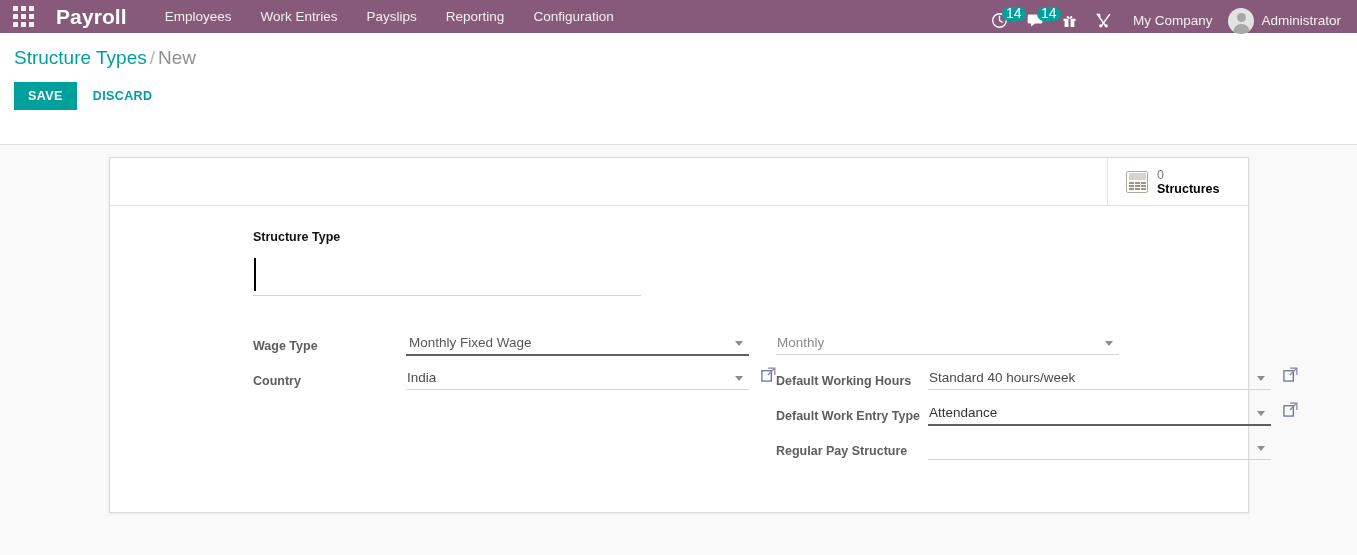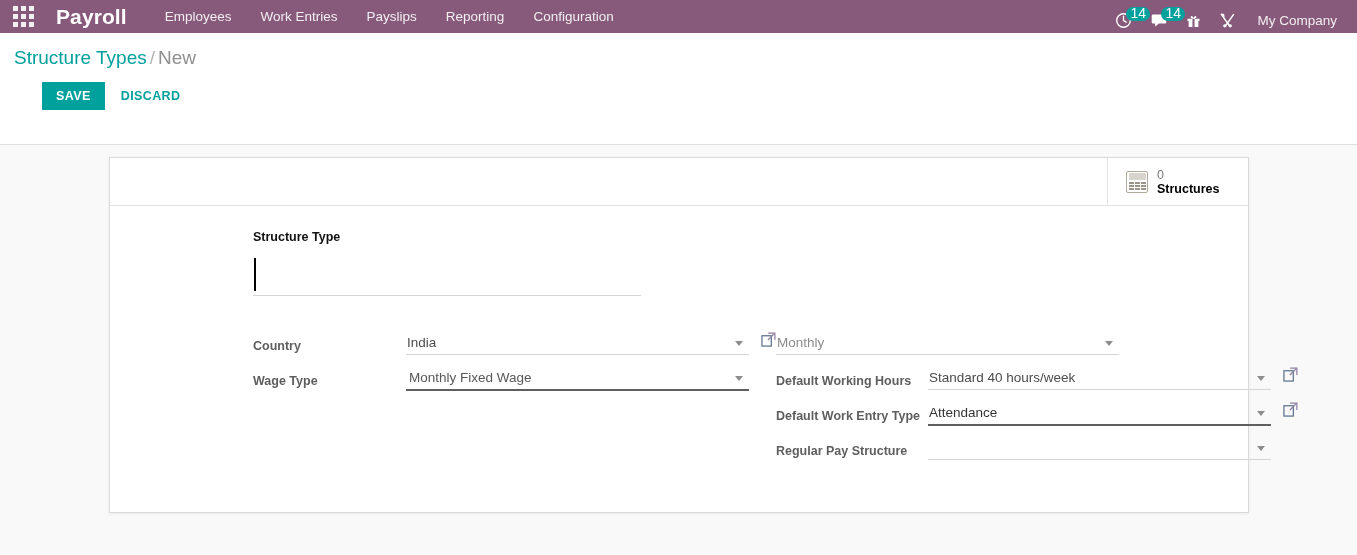--- a/index.html
+++ b/index.html
@@ -132,21 +132,21 @@
     line-height: 24px;
     color: #8a8a8a;
   }
   .breadcrumb .crumb-link {
     color: #00A09D;
     cursor: pointer;
   }
   .breadcrumb .sep { color: #b3b3b3; margin: 0 3px; }
   .breadcrumb .crumb-current { color: #8f8f8f; }
 
-  .cp-buttons { margin-top: 12px; display: flex; align-items: flex-start; gap: 4px; margin-left: 28px; }
+  .cp-buttons { margin-top: 12px; display: flex; align-items: flex-start; gap: 4px; }
   .btn-save {
     background: #00A09D;
     color: #fff;
     border: none;
     font-size: 12.5px;
     font-weight: bold;
     letter-spacing: .4px;
     padding: 7px 14px;
     cursor: pointer;
     font-family: "Liberation Sans", sans-serif;
@@ -376,20 +376,27 @@
         <path d="M3 3 L12.5 16.5" stroke="#ffffff" stroke-width="1.7" stroke-linecap="round"></path>
         <path d="M17 3 L7.5 16.5" stroke="#ffffff" stroke-width="1.7" stroke-linecap="round"></path>
         <path d="M2.6 2.6 l2.8 0.4 l0.4 2.6" stroke="#ffffff" stroke-width="1.5" fill="none" stroke-linecap="round"></path>
         <circle cx="13.2" cy="16.2" r="1.9" fill="#ffffff"></circle>
         <circle cx="6.8" cy="16.2" r="1.9" fill="#ffffff"></circle>
       </svg>
     </div>
 
     <div class="company-name">My Company</div>
 
+    <div class="user-menu">
+      <div class="avatar">
+        <div class="head"></div>
+        <div class="body"></div>
+      </div>
+      <div class="user-name">Administrator</div>
+    </div>
 
   </div>
 </div>
 
 <div class="control-panel">
 
   <div class="breadcrumb">
     <span class="crumb-link">Structure Types</span><span class="sep">/</span><span class="crumb-current">New</span>
   </div>
 
@@ -433,40 +440,40 @@
           <div class="caret"></div>
           <input class="name-input" type="text" value="" placeholder="" style="">
         </div>
       </div>
 
       <div class="columns">
 
         <div class="col left">
 
           <div class="field-row">
+            <div class="field-label">Wage Type</div>
+            <div class="field-control">
+              <input class="m2o focused" type="text" value="Monthly Fixed Wage" style="">
+              <span class="caret-down"></span>
+            </div>
+          </div>
+
+          <div class="field-row">
             <div class="field-label">Country</div>
             <div class="field-control">
               <input class="m2o" type="text" value="India" style="">
               <span class="caret-down"></span>
             </div>
             <svg class="ext-link" viewBox="0 0 16 16">
               <rect x="1" y="4" width="10" height="11" fill="none" stroke="#5A6E8C" stroke-width="1.3"></rect>
               <path d="M7.6 1.2 h7.2 v7.2" fill="none" stroke="#8d7fa3" stroke-width="1.3"></path>
               <path d="M14.5 1.5 L7.4 8.6" stroke="#8d7fa3" stroke-width="1.4"></path>
             </svg>
           </div>
 
-          <div class="field-row">
-            <div class="field-label">Wage Type</div>
-            <div class="field-control">
-              <input class="m2o focused" type="text" value="Monthly Fixed Wage" style="">
-              <span class="caret-down"></span>
-            </div>
-          </div>
-
         </div>
 
         <div class="col right">
 
           <div class="field-row">
             <div class="field-control">
               <input class="m2o placeholderish" type="text" value="Monthly" style="">
               <span class="caret-down"></span>
             </div>
           </div>

